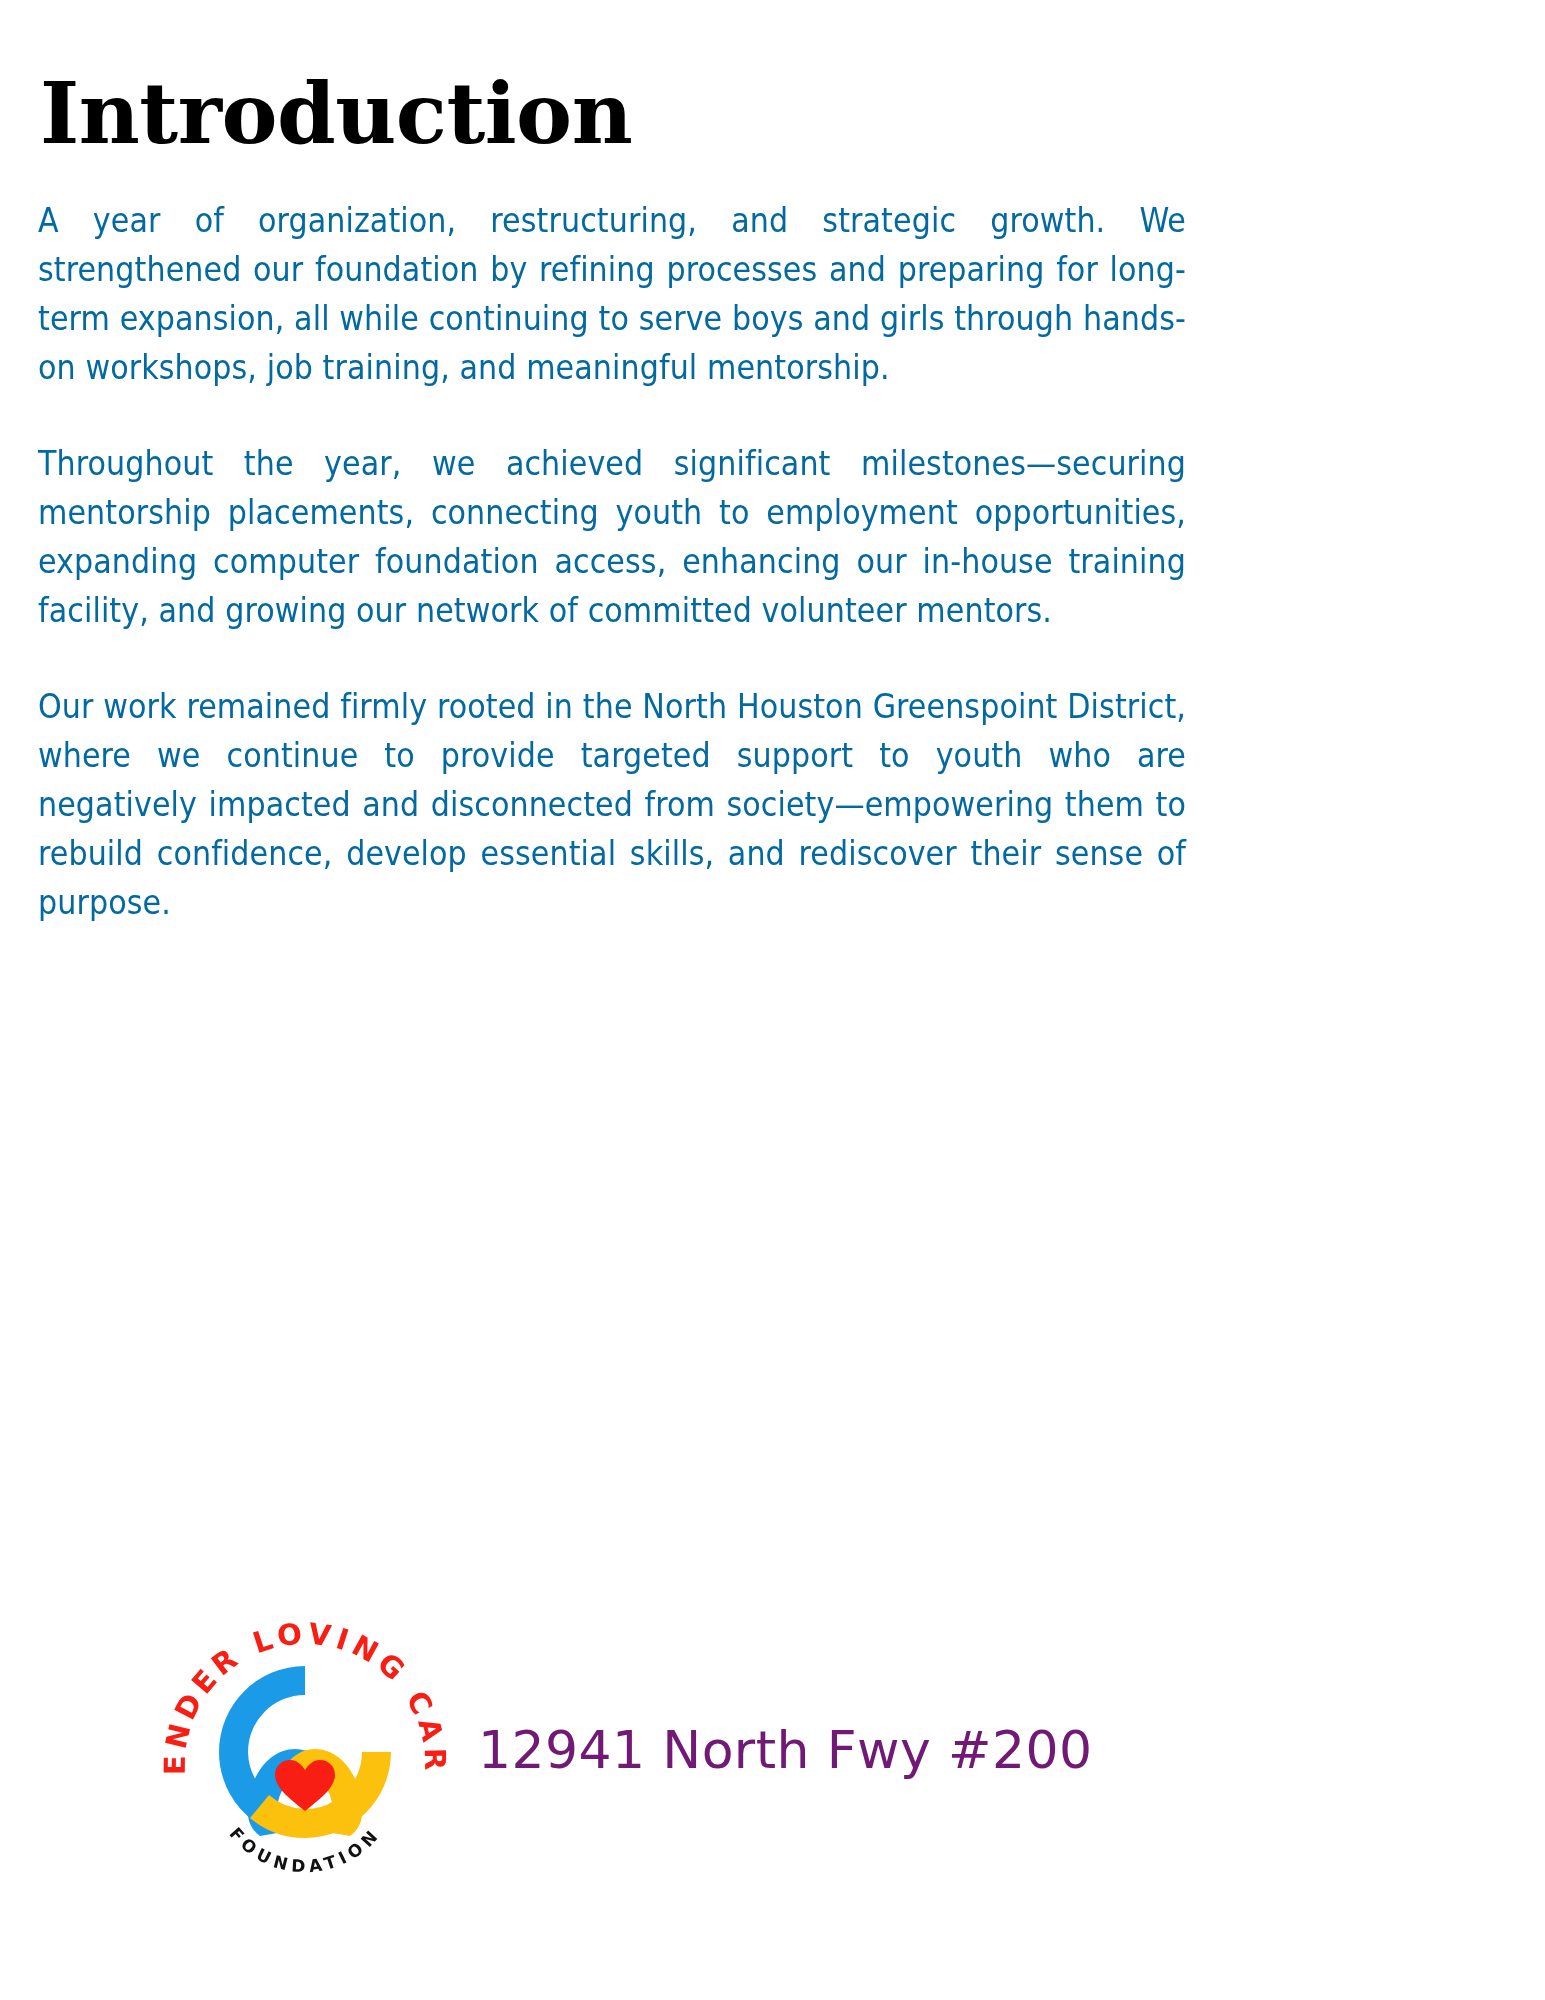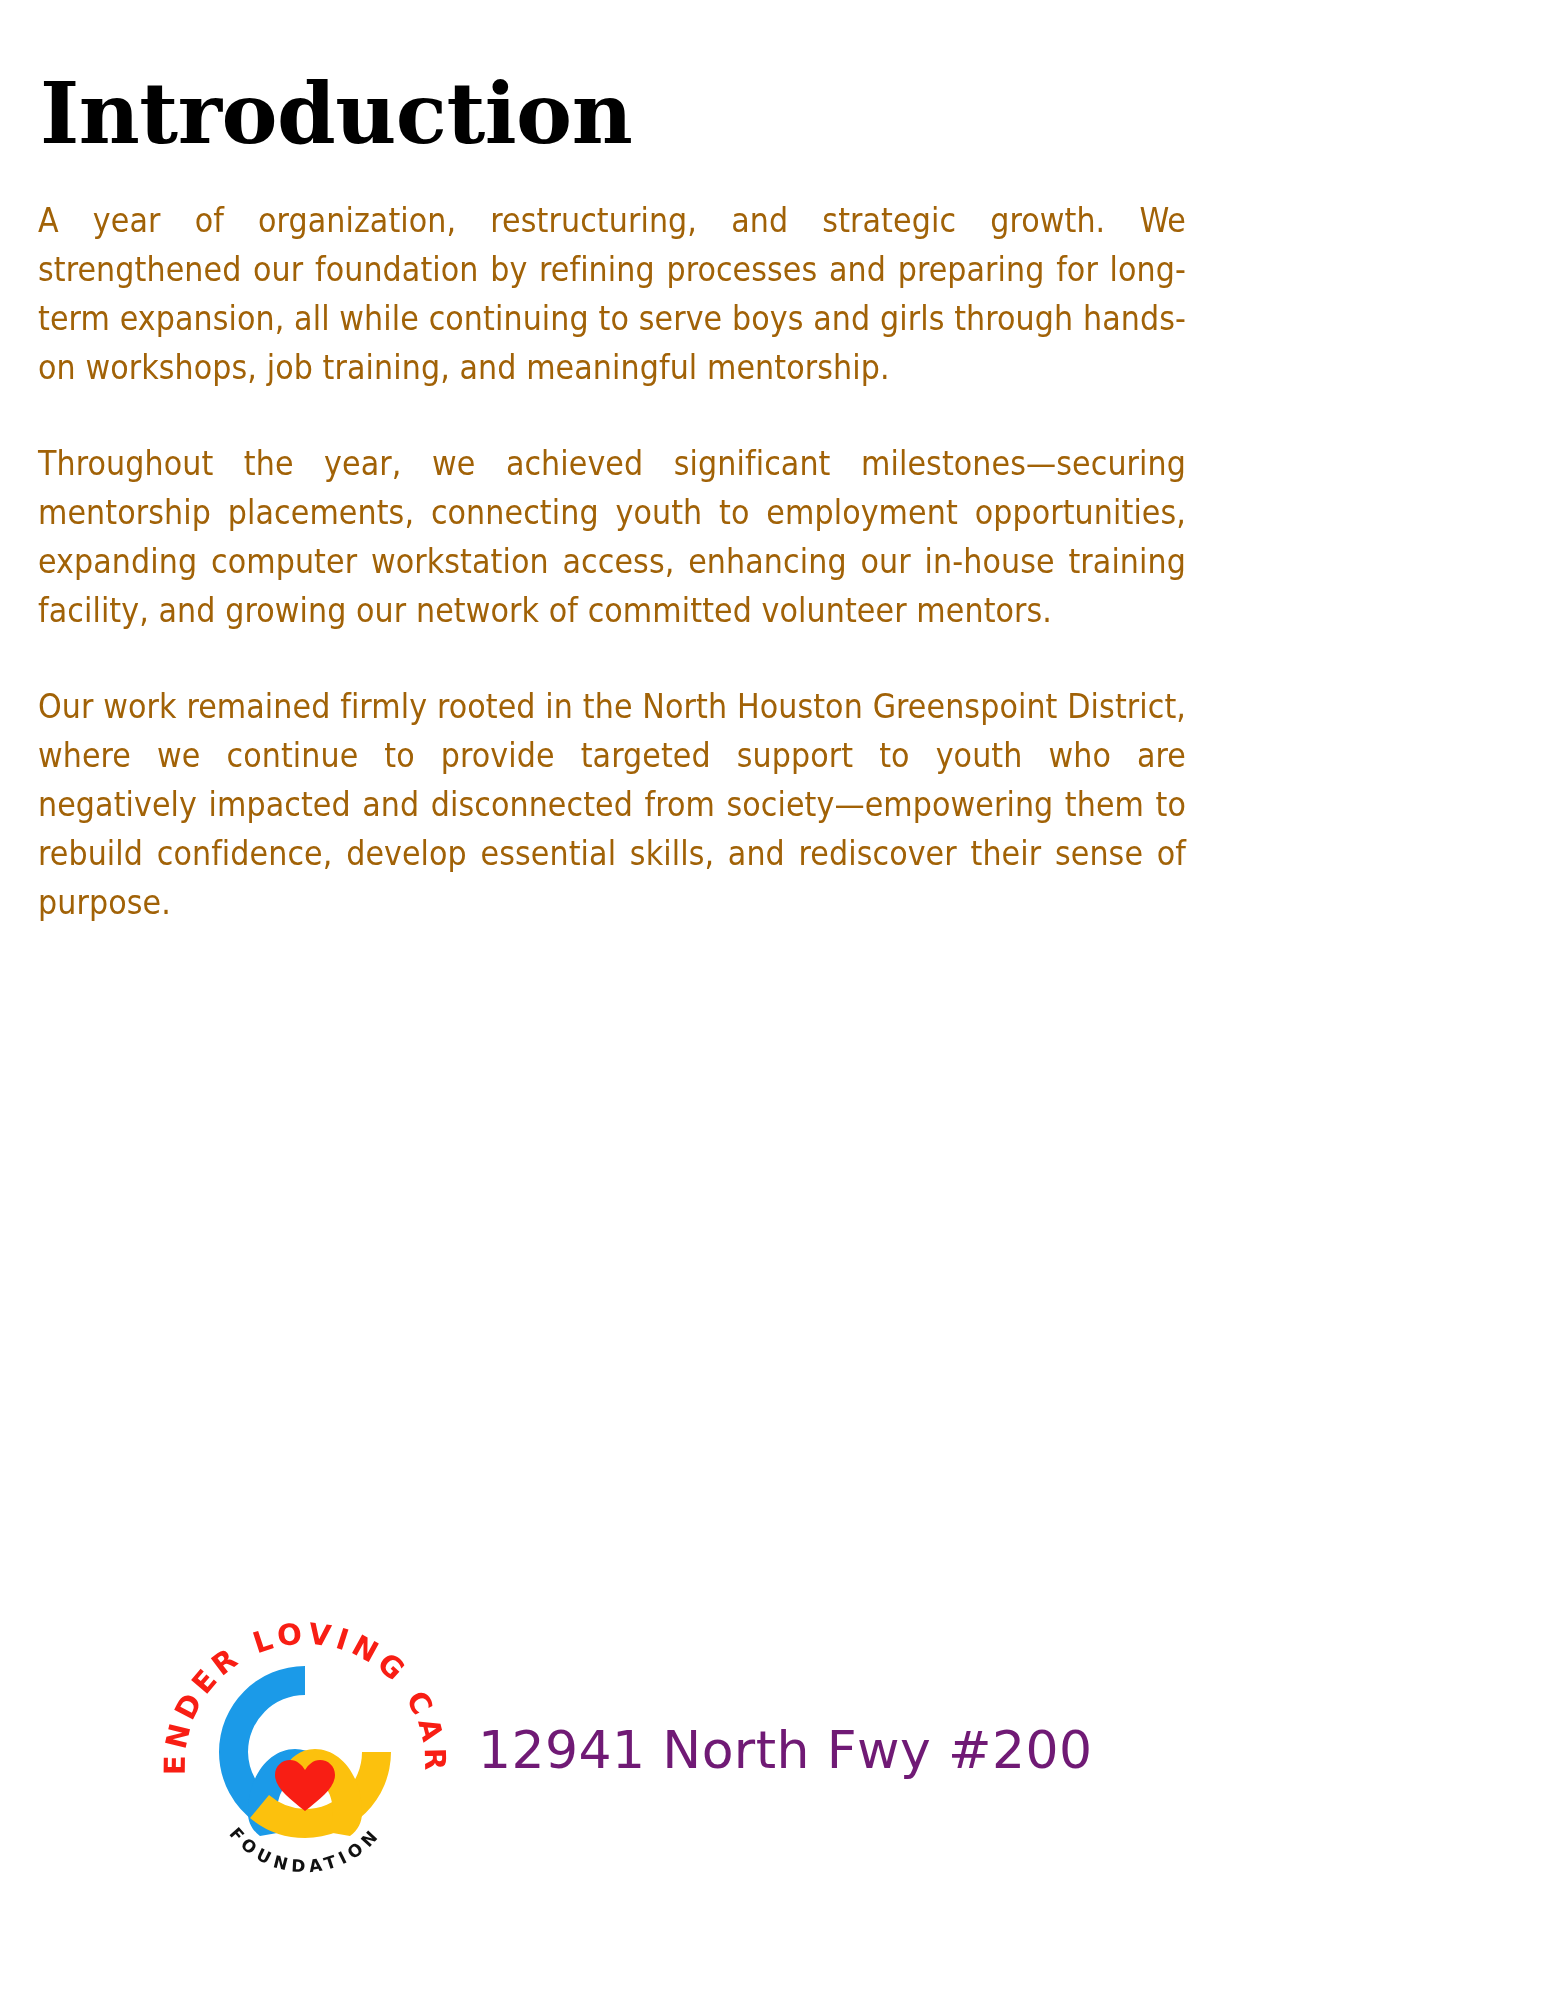--- a/index.html
+++ b/index.html
@@ -34,21 +34,21 @@
   .body-copy {
     position:absolute;
     left:38px;
     top:196px;
     width:1148px;
   }
   .para {
     font-family:"DejaVu Sans Condensed","Liberation Sans", sans-serif;
     font-size:33.5px;
     line-height:49px;
-    color:#a16207;
+    color:#0369a1;
     text-align:justify;
     text-justify:inter-word;
     letter-spacing:0.1px;
     font-stretch:condensed;
     margin-bottom:47px;
   }
   .para:last-child { margin-bottom:12px; }
 
   
   .footer {
@@ -88,21 +88,21 @@
 </style>
 </head>
 <body>
 
 <div class="page">
 
   <h1 class="heading">Introduction</h1>
 
   <div class="body-copy">
     <p class="para">A year of organization, restructuring, and strategic growth. We strengthened our foundation by refining processes and preparing for long-term expansion, all while continuing to serve boys and girls through hands-on workshops, job training, and meaningful mentorship.</p>
-    <p class="para">Throughout the year, we achieved significant milestones—securing mentorship placements, connecting youth to employment opportunities, expanding computer workstation access, enhancing our in-house training facility, and growing our network of committed volunteer mentors.</p>
+    <p class="para">Throughout the year, we achieved significant milestones—securing mentorship placements, connecting youth to employment opportunities, expanding computer foundation access, enhancing our in-house training facility, and growing our network of committed volunteer mentors.</p>
     <p class="para">Our work remained firmly rooted in the North Houston Greenspoint District, where we continue to provide targeted support to youth who are negatively impacted and disconnected from society—empowering them to rebuild confidence, develop essential skills, and rediscover their sense of purpose.</p>
   </div>
 
   <div class="footer">
 
     <div class="logo">
       <svg viewBox="0 0 306 306" xmlns="http://www.w3.org/2000/svg">
         <defs>
           <path id="arcTop" d="M 33 165 A 120 120 0 0 1 273 165"></path>
           <path id="arcBottom" d="M 58 178 A 95 95 0 0 0 248 178"></path>

